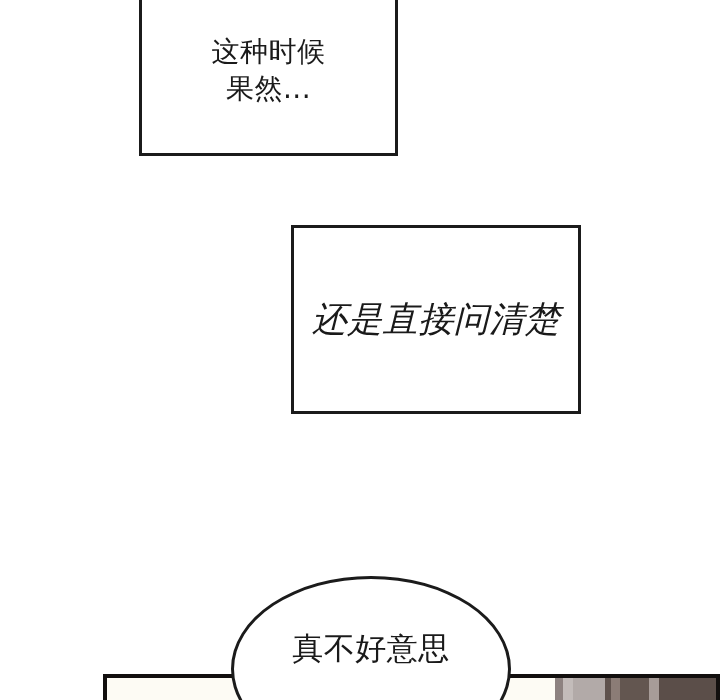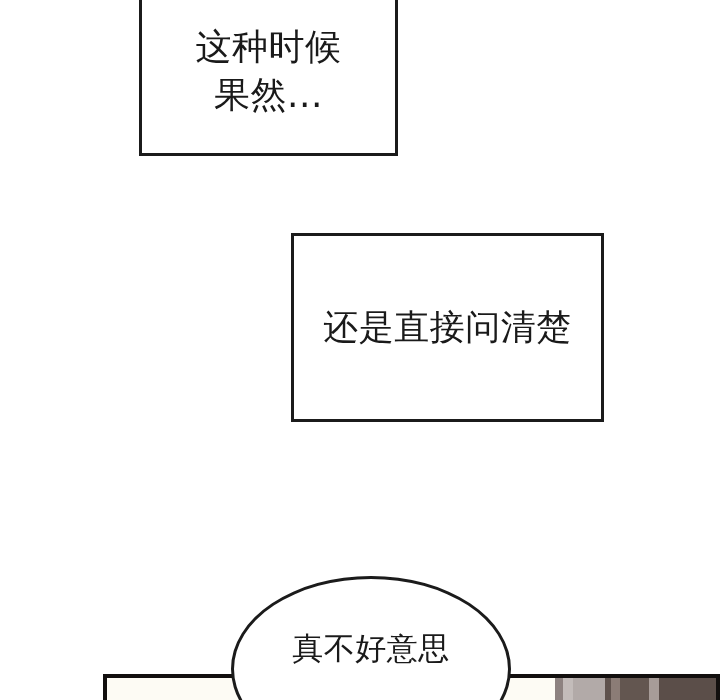--- a/index.html
+++ b/index.html
@@ -85,27 +85,28 @@
     font-weight: 400;
   }
 
   #caption-box-1 {
     left: 139px;
     top: -38px;
     width: 259px;
     height: 194px;
     padding-top: 24px;
   }
-  #caption-box-1 .caption-line { font-size: 36px; }
+  #caption-box-1 .caption-line { font-size: 28px; }
 
   #caption-box-2 {
     left: 291px;
-    top: 233px;
-    width: 313px;
+    top: 225px;
+    width: 290px;
     height: 189px;
+    font-style: italic;
   }
   #caption-box-2 .caption-line { font-size: 35px; }
 
   
   #speech-bubble {
     position: absolute;
     left: 231px;
     top: 576px;
     width: 280px;
     height: 186px;

